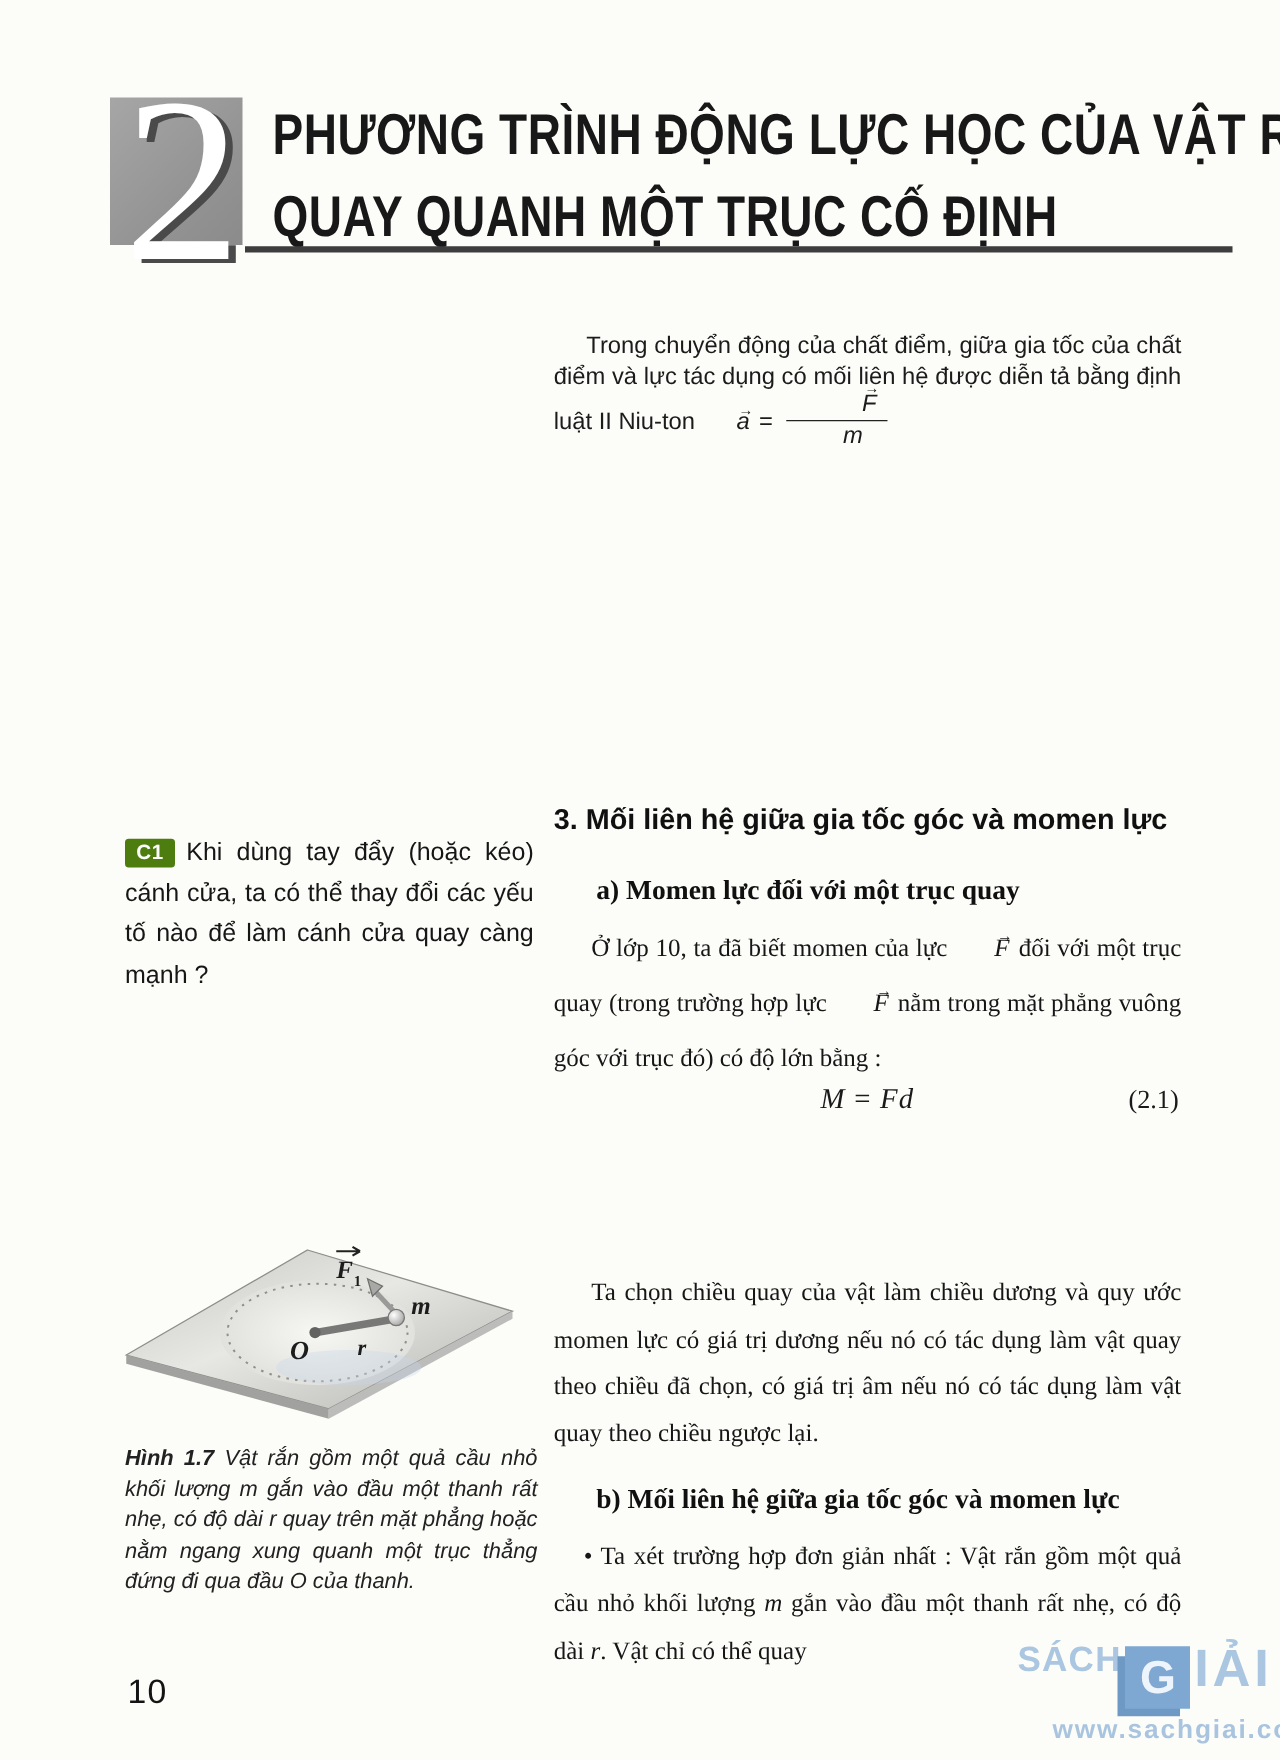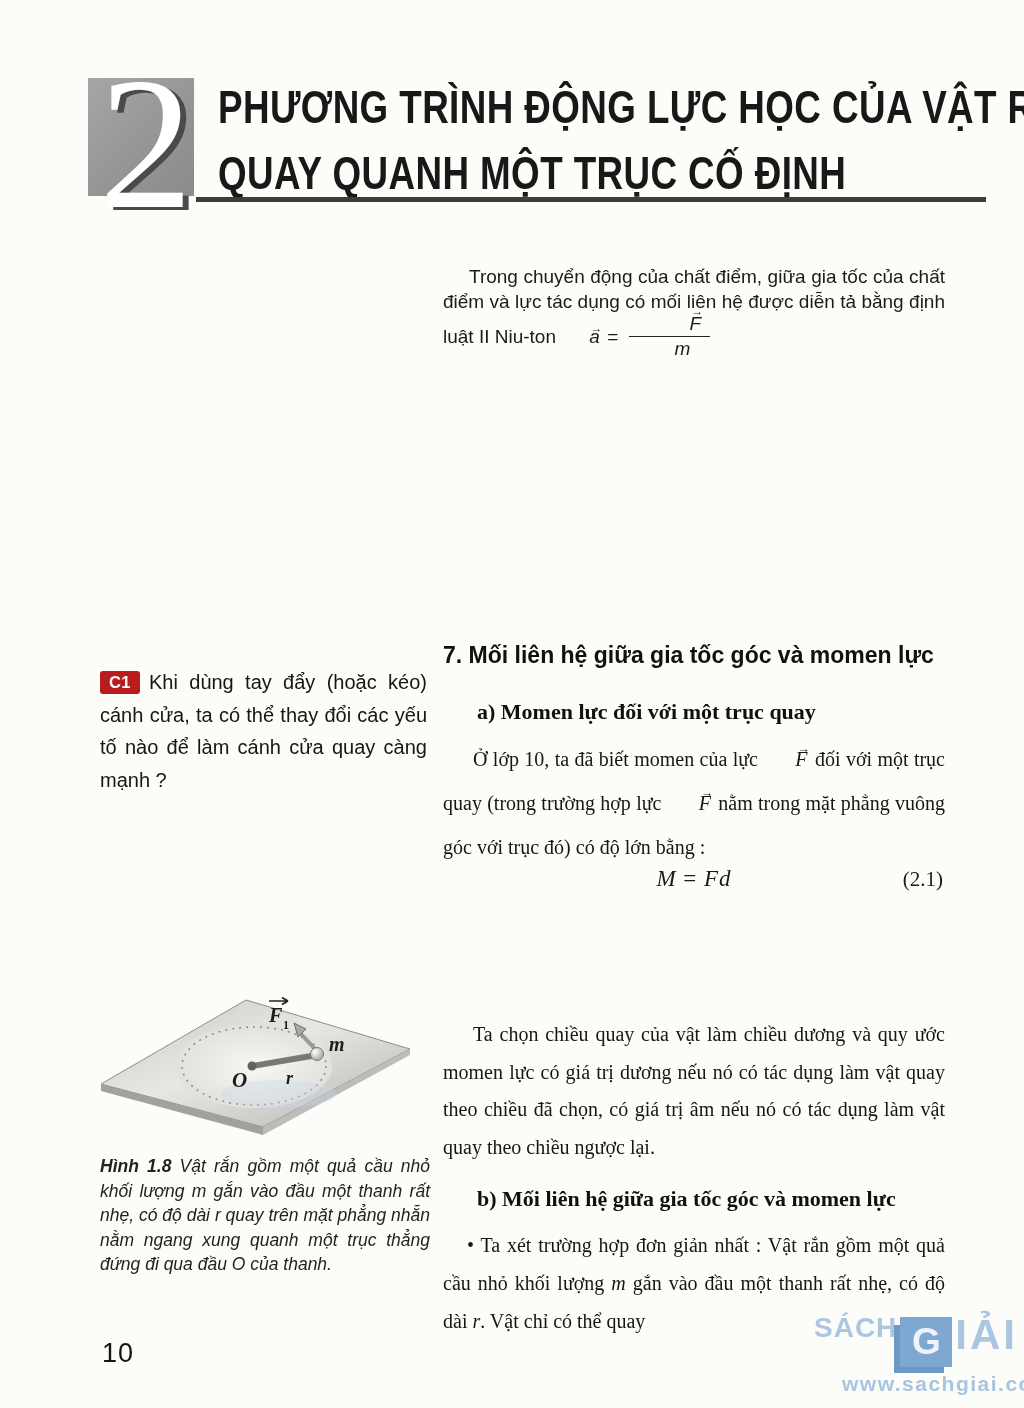--- a/index.html
+++ b/index.html
@@ -45,21 +45,21 @@
   .formula-center{position:absolute;left:0;right:0;text-align:center;font-size:23px;letter-spacing:1px;}
   .eq-num{position:absolute;right:2px;top:1px;font-size:21px;text-align:center;}
   .p2{top:906px;line-height:37px;}
   .p3{top:1016px;line-height:37.5px;text-indent:30px;}
   .p4{top:1226px;line-height:38px;text-indent:24px;}
 
   
   .c1-block{position:absolute;left:100px;top:666px;width:327px;
             font-family:"Liberation Sans",sans-serif;font-size:20px;line-height:32.5px;
             text-align:justify;color:#161616;}
-  .c1-badge{display:inline-block;width:40px;height:23px;background:#b91c1c;color:#fdfdfd;
+  .c1-badge{display:inline-block;width:40px;height:23px;background:#4d7c0f;color:#fdfdfd;
             font-weight:bold;font-size:16.5px;line-height:23px;text-align:center;
             border-radius:3px;margin-right:9px;vertical-align:1px;letter-spacing:0.5px;}
   .fig{position:absolute;left:93px;top:992px;width:338px;height:152px;}
   .fig text{font-family:"Liberation Serif",serif;}
   .caption{position:absolute;left:100px;top:1154px;width:330px;
            font-family:"Liberation Sans",sans-serif;font-style:italic;font-size:17.5px;
            line-height:24.5px;text-align:justify;color:#222;}
   .page-num{position:absolute;left:102px;top:1338px;font-family:"Liberation Sans",sans-serif;
             font-size:27px;color:#141414;letter-spacing:1px;}
 
@@ -124,23 +124,23 @@
     <polygon points="201,31 213,37 205,45" fill="#a8a8a6" stroke="#6f6f6d" stroke-width="1"></polygon>
     <circle cx="224" cy="62" r="6.5" fill="url(#ballGrad)" stroke="#777775" stroke-width="1"></circle>
     <path d="M176,9 L195,9 M195,9 L189,5.5 M195,9 L189,12.5" stroke="#222" stroke-width="1.7" fill="none"></path>
     <text x="176" y="30" font-size="20" font-style="italic" font-weight="bold" fill="#1c1c1c">F</text>
     <text x="190" y="37" font-size="12" font-weight="bold" fill="#1c1c1c">1</text>
     <text x="236" y="59" font-size="20" font-style="italic" font-weight="bold" fill="#1c1c1c">m</text>
     <text x="139" y="95" font-size="21" font-style="italic" font-weight="bold" fill="#1c1c1c">O</text>
     <text x="193" y="92" font-size="18" font-style="italic" font-weight="bold" fill="#1c1c1c">r</text>
   </svg>
 
-  <div class="caption"><span class="bd">Hình 1.8 </span><span>Vật rắn gồm một quả cầu nhỏ khối lượng m gắn vào đầu một thanh rất nhẹ, có độ dài r quay trên mặt phẳng nhẵn nằm ngang xung quanh một trục thẳng đứng đi qua đầu O của thanh.</span></div>
+  <div class="caption"><span class="bd">Hình 1.7 </span><span>Vật rắn gồm một quả cầu nhỏ khối lượng m gắn vào đầu một thanh rất nhẹ, có độ dài r quay trên mặt phẳng hoặc nằm ngang xung quanh một trục thẳng đứng đi qua đầu O của thanh.</span></div>
 
-  <div class="sec1-heading">7. Mối liên hệ giữa gia tốc góc và momen lực</div>
+  <div class="sec1-heading">3. Mối liên hệ giữa gia tốc góc và momen lực</div>
   <div class="sub-heading sub-a">a) Momen lực đối với một trục quay</div>
 
   <div class="body-par p1"><span>Ở lớp 10, ta đã biết momen của lực </span><span class="it vec">F</span><span> đối với một trục quay (trong trường hợp lực </span><span class="it vec">F</span><span> nằm trong mặt phẳng vuông góc với trục đó) có độ lớn bằng :</span></div>
 
   <div class="formula-row">
     <div class="formula-center"><span class="it">M </span><span>= </span><span class="it">Fd</span></div>
     <div class="eq-num">(2.1)</div>
   </div>
 
   <div class="body-par p3">Ta chọn chiều quay của vật làm chiều dương và quy ước momen lực có giá trị dương nếu nó có tác dụng làm vật quay theo chiều đã chọn, có giá trị âm nếu nó có tác dụng làm vật quay theo chiều ngược lại.</div>

